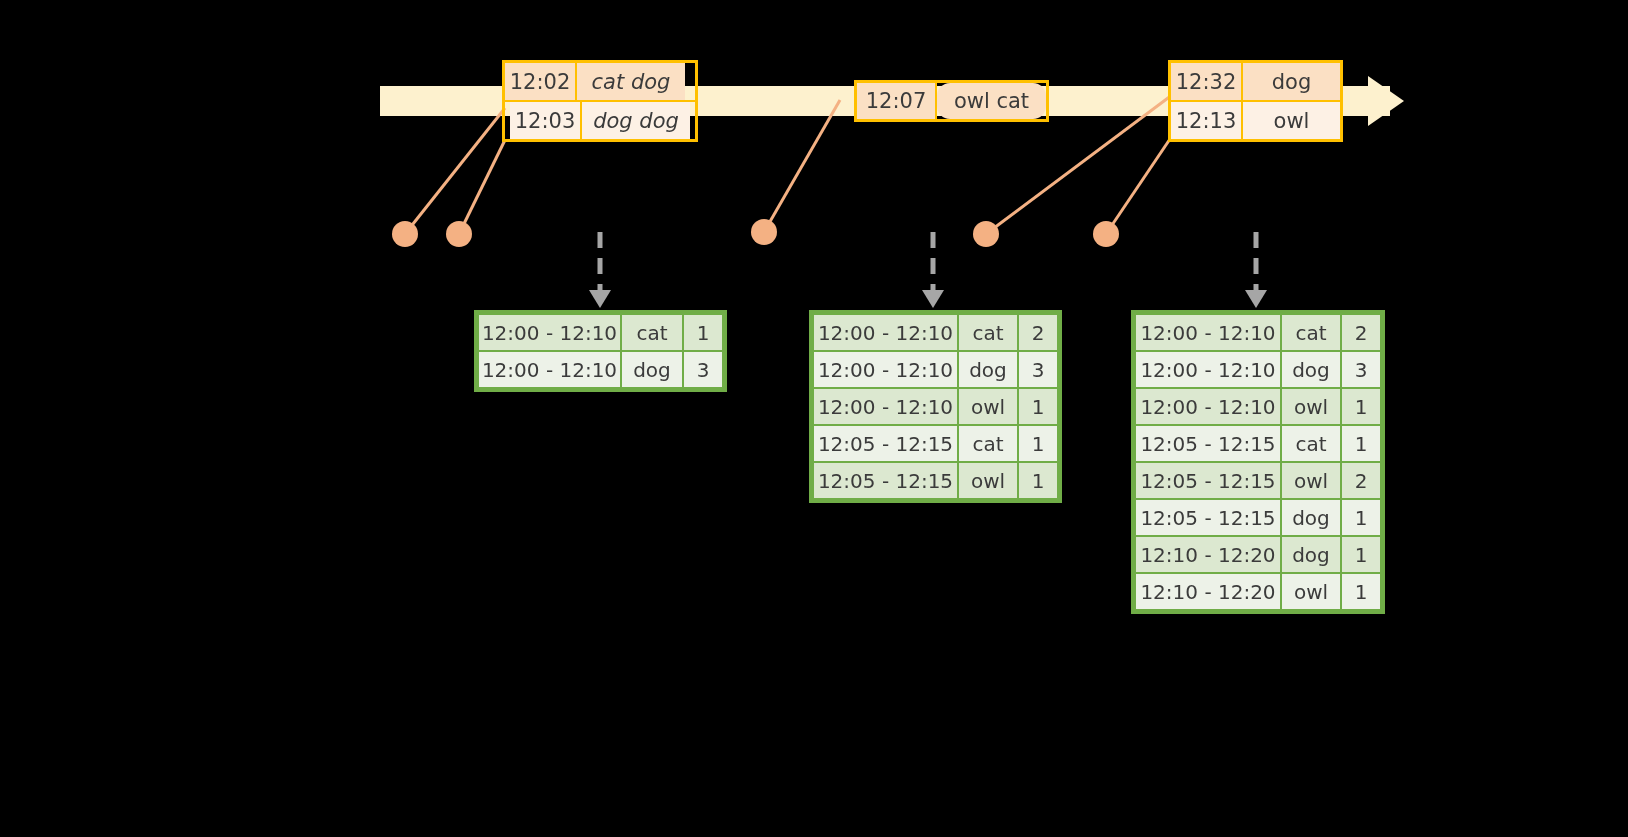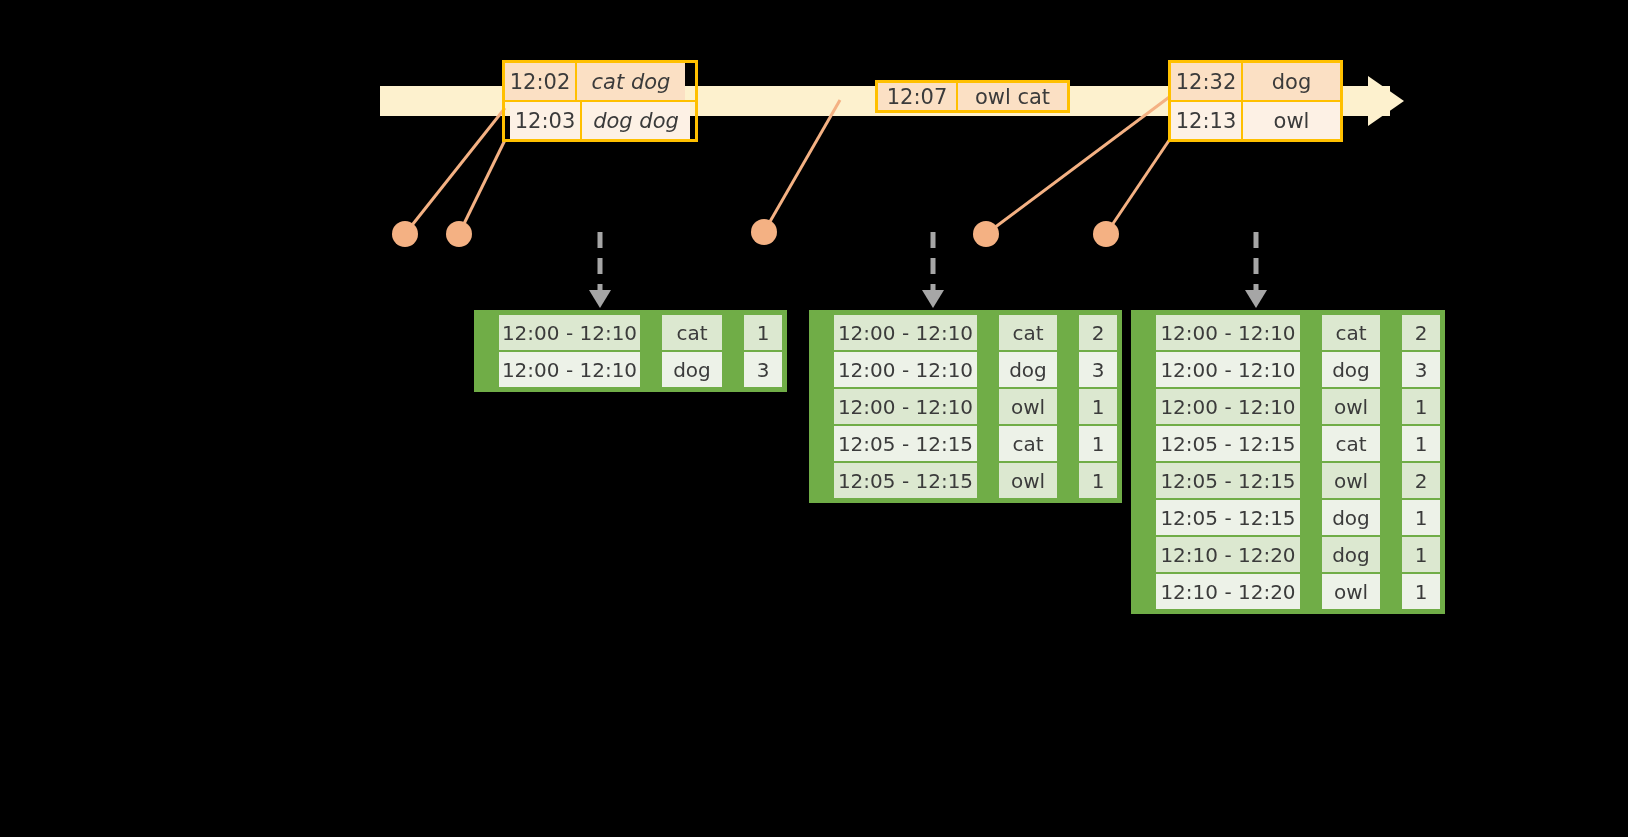--- a/index.html
+++ b/index.html
@@ -36,23 +36,23 @@
     box-sizing:border-box;
   }
   .evt-cell.time{border-right:2px solid #FFC000;}
   .shade-a{background:#FBE0C4;}
   .shade-b{background:#FDF1E5;}
 
   #evt-1{left:502px;top:60px;width:196px;height:82px;}
   #evt-1 .time{width:72px;}
   #evt-1 .payload{width:108px;font-style:italic;}
 
-  #evt-2{left:875px;top:80px;width:195px;height:33px;}
+  #evt-2{left:854px;top:80px;width:195px;height:42px;}
   #evt-2 .time{width:80px;}
-  #evt-2 .payload{width:109px;}
+  #evt-2 .payload{width:109px;border-radius:13px;}
 
   #evt-3{left:1168px;top:60px;width:175px;height:82px;}
   #evt-3 .time{width:72px;}
   #evt-3 .payload{width:97px;}
 
   
   .lead-svg{position:absolute;left:0;top:0;width:1628px;height:837px;pointer-events:none;}
 
   
   .rtable{
@@ -61,21 +61,20 @@
     box-sizing:border-box;
     background:#70AD47;
   }
   .rrow{display:flex;}
   .rcell{
     display:flex;align-items:center;justify-content:center;
     font-size:20px;color:#3b3b3b;
     box-sizing:border-box;
     height:37px;
     border:1px solid #70AD47;
-    margin-left:20px;
   }
   .row-a .rcell{background:#DCE8D0;}
   .row-b .rcell{background:#EDF2E8;}
   .rcell.c-window{width:144px;}
   .rcell.c-key{width:60px;}
   .rcell.c-count{width:40px;}
 
   #tbl-1{left:474px;top:310px;}
   #tbl-2{left:809px;top:310px;}
   #tbl-3{left:1131px;top:310px;}

